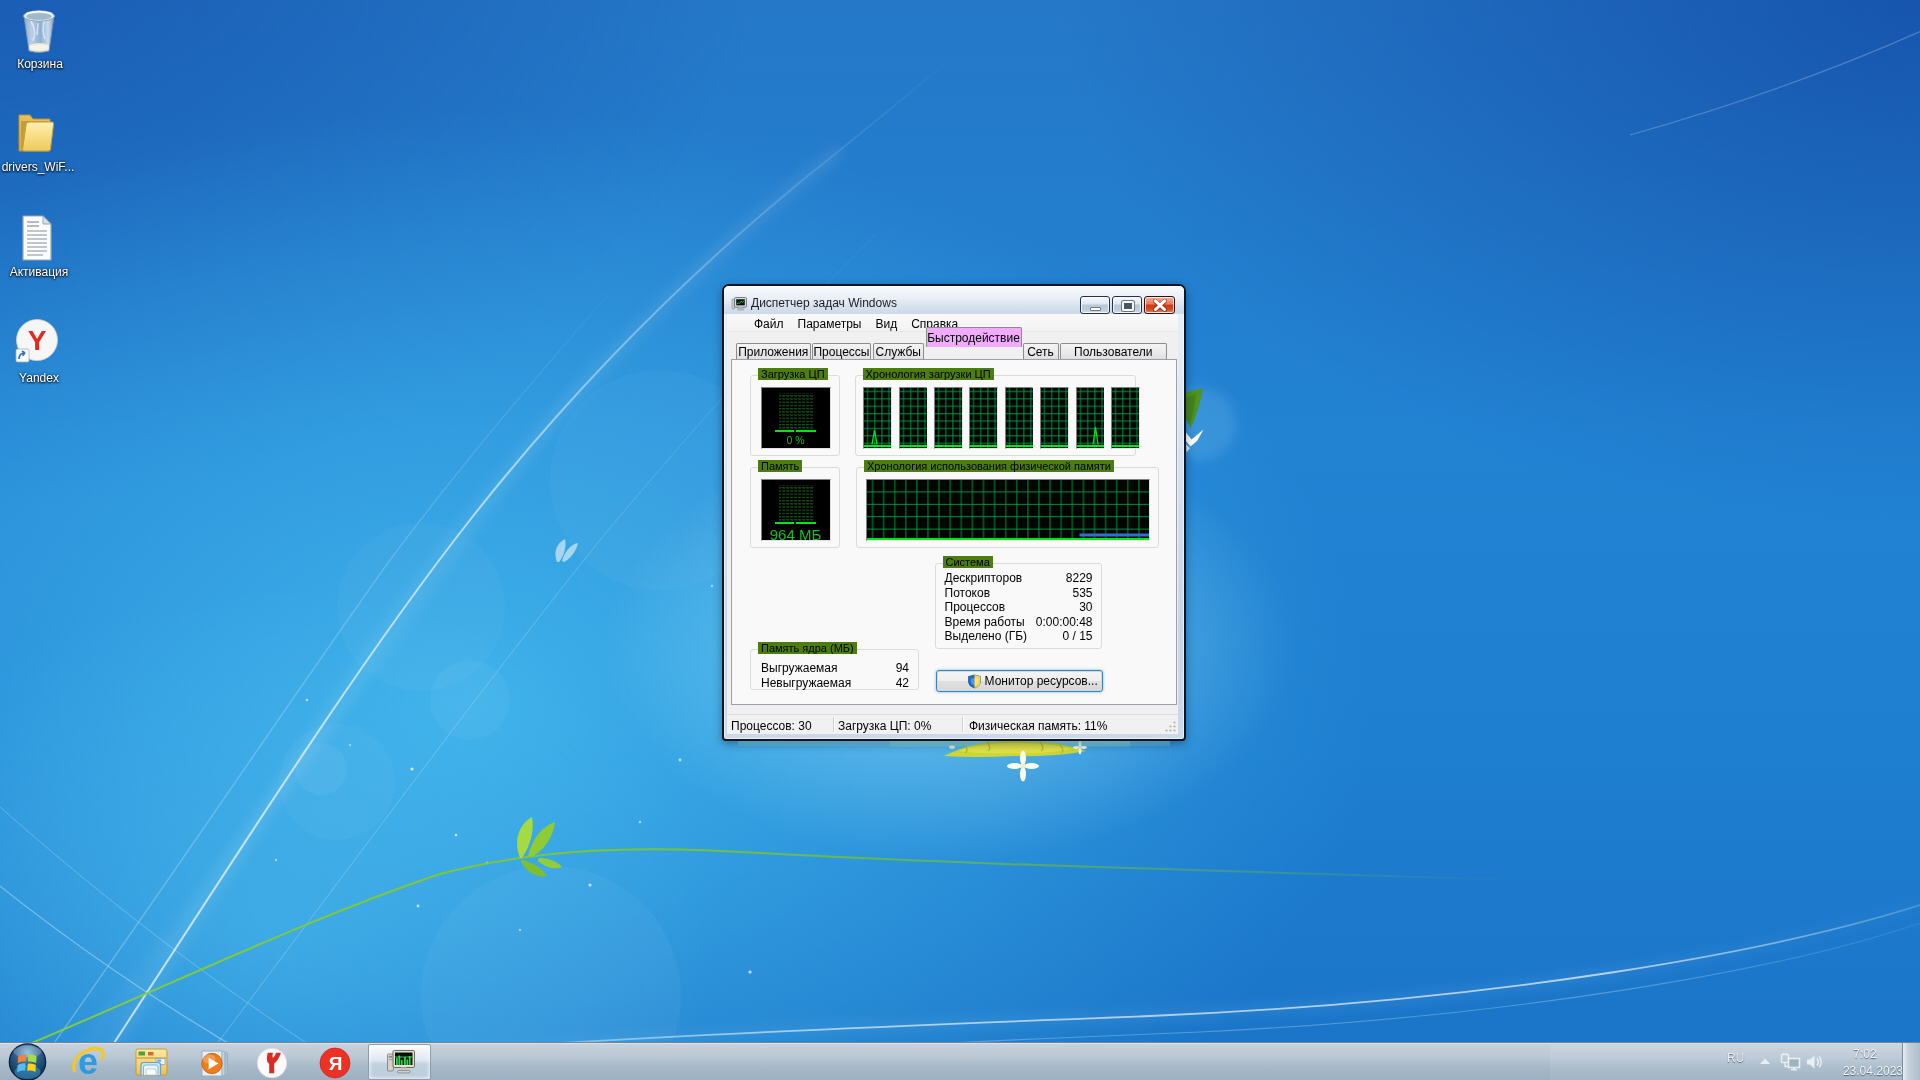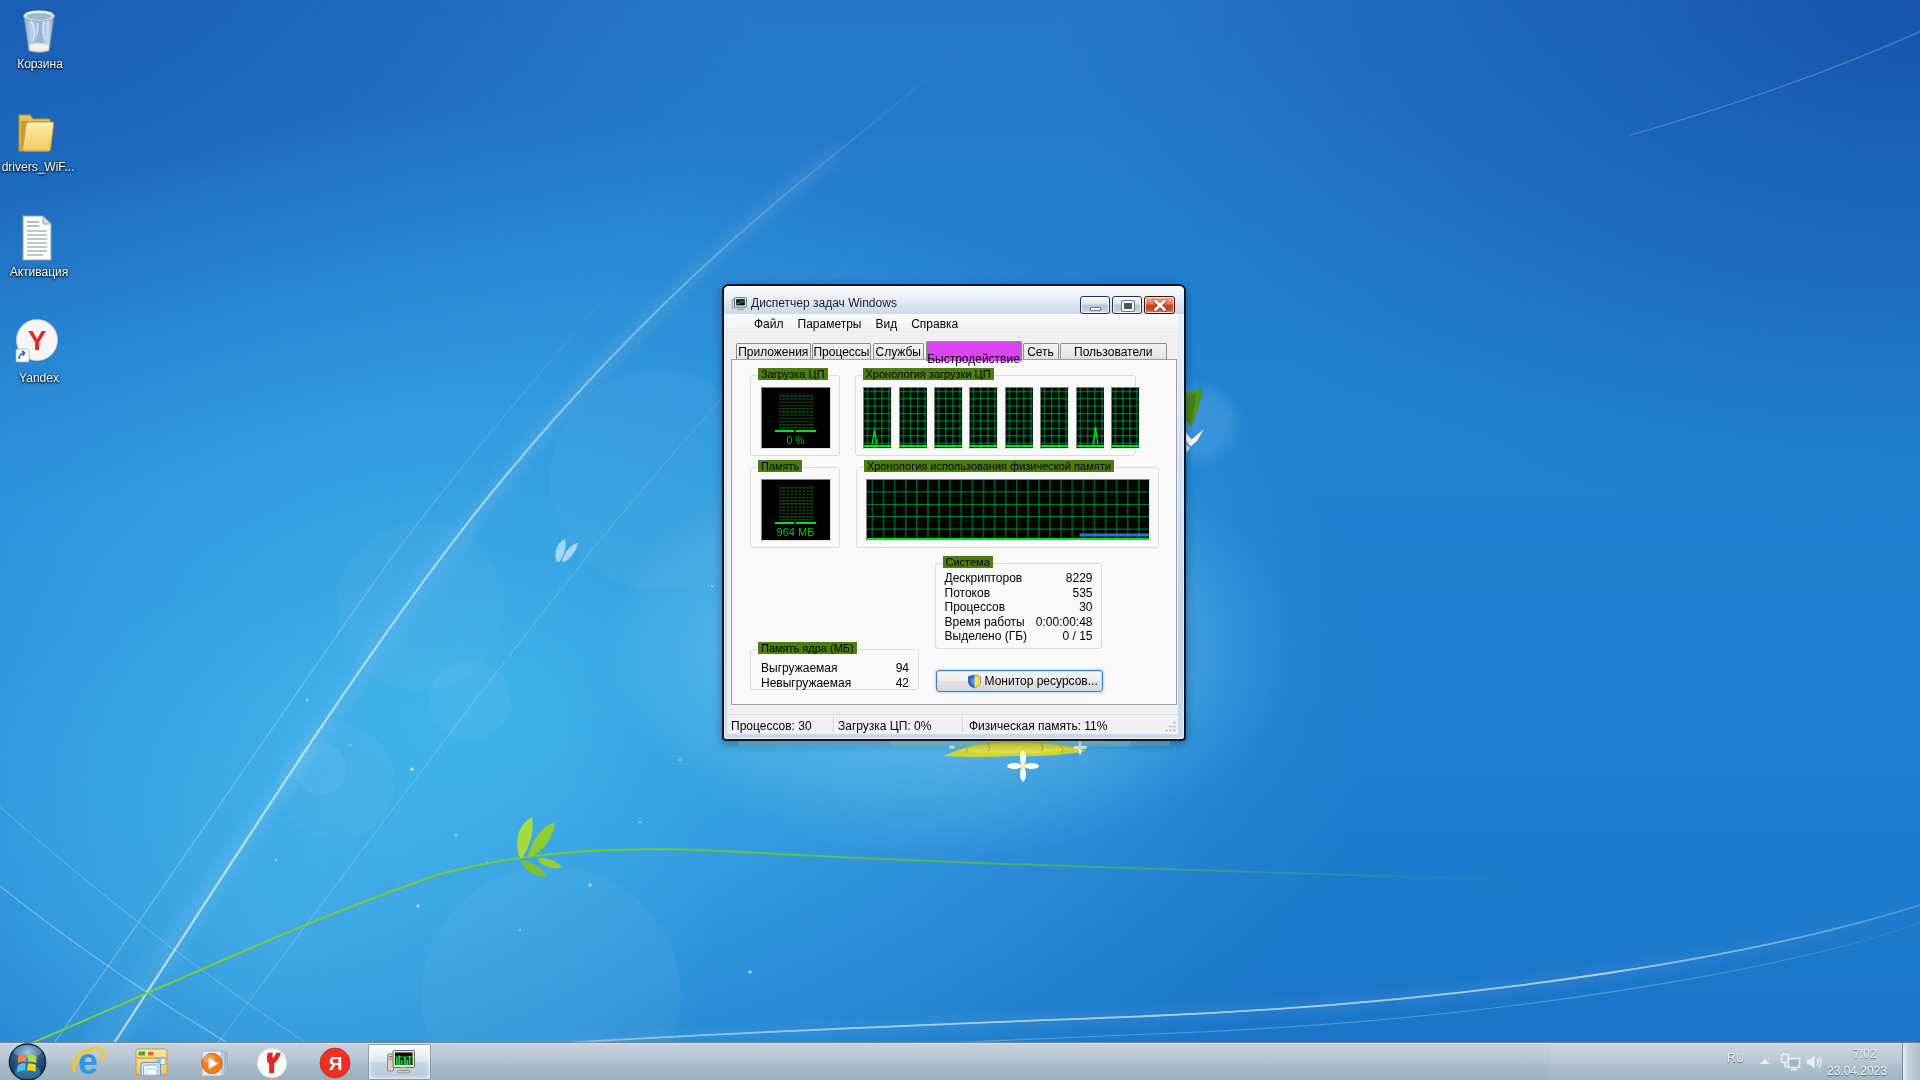--- a/index.html
+++ b/index.html
@@ -258,21 +258,21 @@
  <div class="ab" style="left:3px;top:28px;right:6px;bottom:5px;background:#f0f0f0">
   <div class="ab" style="left:0;top:0;right:0;height:18px;background:linear-gradient(#fafafa,#f2f2f2);border-bottom:1px solid #e8e8e8;padding-left:20px">
    <span class="mi">Файл</span><span class="mi">Параметры</span><span class="mi">Вид</span><span class="mi">Справка</span>
   </div>
 
   <div class="tab" style="left:9px;width:74.5px">Приложения</div>
   <div class="tab" style="left:85px;width:59px">Процессы</div>
   <div class="tab" style="left:145.5px;width:51.5px">Службы</div>
   <div class="tab" style="left:295.5px;width:36px">Сеть</div>
   <div class="tab" style="left:332.5px;width:107.5px">Пользователи</div>
-  <div class="tab" style="left:198.5px;width:96px;top:27px;height:20px;background:#d946ef;z-index:3;border-bottom:none;padding-top:10px">Быстродействие</div>
+  <div class="tab" style="left:198.5px;width:96px;top:13px;height:20px;background:#f0abfc;z-index:3;border-bottom:none;padding-top:3px">Быстродействие</div>
 
   <div class="ab" style="left:3.5px;top:44.5px;width:446px;height:346px;background:#f9f9f9;border:1px solid #9aa0a6;z-index:2">
 
    <div class="grp" style="left:18.5px;top:15.5px;width:90px;height:81px">
           <span>Загрузка ЦП</span>
     <div class="gpanel" style="left:9.5px;top:11px;width:70px;height:62px">
      <svg class="gsvg" width="68" height="60" viewBox="0 0 68 60">
       <rect x="17" y="5" width="35" height="37" fill="url(#dth)"></rect>
       <rect x="13" y="42" width="19" height="2" fill="#00e616"></rect>
       <rect x="34" y="42" width="20" height="2" fill="#00e616"></rect>
@@ -336,21 +336,21 @@
    </div>
 
    <div class="grp" style="left:18.5px;top:107.5px;width:90px;height:81px">
           <span>Память</span>
     <div class="gpanel" style="left:9.5px;top:11px;width:70px;height:62px">
      <svg class="gsvg" width="68" height="60" viewBox="0 0 68 60">
       <rect x="17" y="5" width="35" height="37" fill="url(#dth)"></rect>
       <rect x="13" y="42" width="19" height="2" fill="#00e616"></rect>
       <rect x="34" y="42" width="20" height="2" fill="#00e616"></rect>
      </svg>
-     <div class="ab" style="left:0;right:0;top:46px;text-align:center;font-size:11px;color:#0ac415">964 МБ</div>
+     <div class="ab" style="left:0;right:0;top:46px;text-align:center;font-size:15px;color:#0ac415">964 МБ</div>
     </div>
    </div>
 
    <div class="grp" style="left:124.5px;top:107.5px;width:303px;height:81px">
           <span>Хронология использования физической памяти</span>
     <div class="gpanel" style="left:8.5px;top:11px;width:284.5px;height:62px">
      <svg class="gsvg" width="282.5" height="60" viewBox="0 0 282.5 60">
       <rect x="-3" y="0" width="290" height="60" fill="url(#mgp)"></rect>
       <rect x="0" y="58" width="282.5" height="2" fill="#00e616"></rect>
       <rect x="212.5" y="53.5" width="70" height="3" fill="#2e6ed9"></rect>
@@ -512,17 +512,17 @@
   <path d="M5,9.5 L5,13.5 L8,13.5" stroke="#edf2f6" stroke-width="1.4" fill="none"></path>
   <rect x="8.5" y="5.5" width="11" height="9" fill="#9fb2c2" stroke="#eef3f7" stroke-width="1.6"></rect>
   <path d="M11,16.8 L17,16.8 M14,14.5 L14,16.8" stroke="#edf2f6" stroke-width="1.6"></path>
  </svg>
  <svg class="trayico" style="left:1806px;top:11px" width="17" height="16" viewBox="0 0 17 16">
   <path d="M1,5.5 L4,5.5 L8.5,1.5 L8.5,14.5 L4,10.5 L1,10.5 Z" fill="#eef3f7"></path>
   <path d="M11,4.5 Q13.6,8 11,11.5" stroke="#eef3f7" stroke-width="1.6" fill="none"></path>
   <path d="M13.2,2.6 Q17.2,8 13.2,13.4" stroke="#eef3f7" stroke-width="1.6" fill="none" opacity=".85"></path>
  </svg>
  <div class="ab" style="left:1833px;top:4px;width:64px;text-align:center;font-size:12px;color:#f2f6fa;text-shadow:0 1px 1px rgba(20,40,60,.6)">7:02</div>
- <div class="ab" style="left:1827px;top:21px;width:76px;text-align:left;font-size:12px;color:#f2f6fa;text-shadow:0 1px 1px rgba(20,40,60,.6)">23.04.2023</div>
+ <div class="ab" style="left:1827px;top:21px;width:76px;text-align:right;font-size:12px;color:#f2f6fa;text-shadow:0 1px 1px rgba(20,40,60,.6)">23.04.2023</div>
 
  <div class="ab" style="left:1902px;top:0;width:1px;height:38px;background:#7c8a98"></div>
  <div class="ab" style="left:1903px;top:0;width:17px;height:38px;background:linear-gradient(90deg,#e9eef3,#c6d2dd 30%,#aebfcc)"></div>
 </div>
 
 </body></html>

